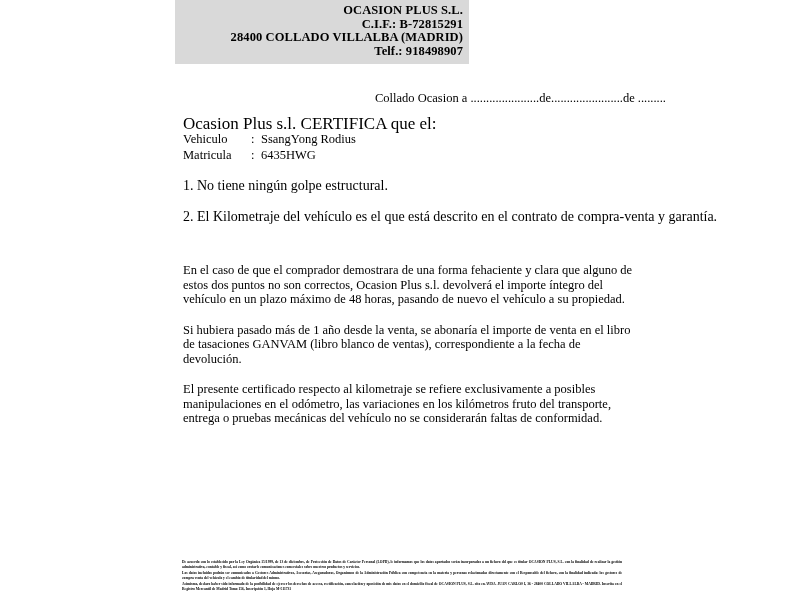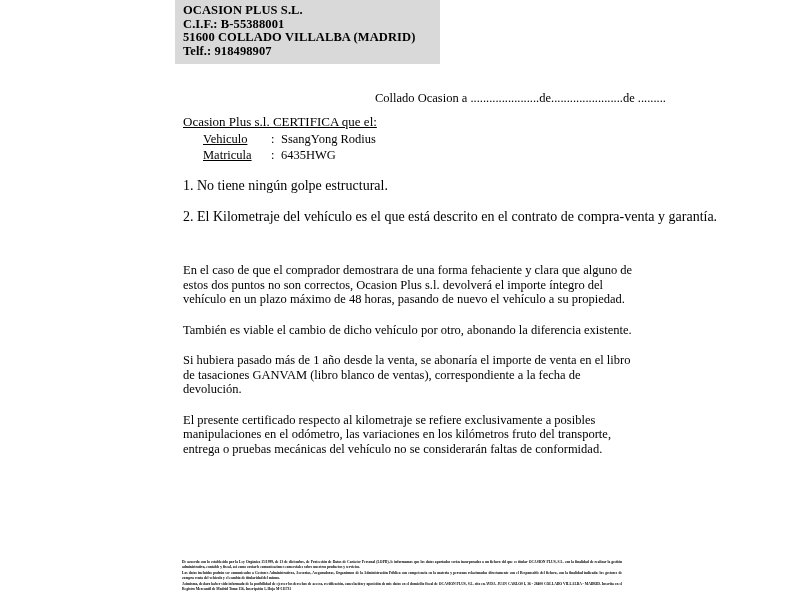--- a/index.html
+++ b/index.html
@@ -17,24 +17,25 @@
   .page {
     position: relative;
     width: 800px;
     height: 600px;
   }
   
   .letterhead {
     position: absolute;
     left: 175px;
     top: 0px;
-    width: 265px;
-    padding: 4px 14px 6px 8px;
+    width: 294px;
+    padding: 4px 6px 6px 8px;
     background: #d9d9d9;
     box-sizing: border-box;
+    text-align: right;
   }
   .letterhead div {
     font-weight: bold;
     font-size: 12.5px;
     line-height: 13.6px;
     letter-spacing: 0.1px;
     white-space: nowrap;
   }
   
   .place-date {
@@ -42,37 +43,34 @@
     left: 375px;
     top: 91px;
     font-size: 12.5px;
     white-space: nowrap;
   }
   
   .certifies {
     position: absolute;
     left: 183px;
     top: 114px;
-    font-size: 13px;
-    text-decoration: underline;
+    font-size: 17px;
   }
   .vehicle-table {
     position: absolute;
     left: 183px;
     top: 131px;
     font-size: 12.5px;
   }
   .vehicle-row {
     display: flex;
     line-height: 16px;
   }
   .vehicle-label {
     width: 68px;
-    text-decoration: underline;
-    margin-left: 20px;
   }
   .vehicle-sep {
     width: 10px;
   }
   .points {
     position: absolute;
     left: 183px;
     top: 178px;
     font-size: 14px;
     width: 560px;
@@ -115,22 +113,22 @@
     margin: 0 0 2px 0;
   }
 </style>
 </head>
 <body>
 
 <div class="page">
 
   <div class="letterhead">
     <div>OCASION PLUS S.L.</div>
-    <div>C.I.F.: B-55388001</div>
-    <div>51600 COLLADO VILLALBA (MADRID)</div>
+    <div>C.I.F.: B-72815291</div>
+    <div>28400 COLLADO VILLALBA (MADRID)</div>
     <div>Telf.: 918498907</div>
   </div>
 
   <div class="place-date">Collado Ocasion a ......................de.......................de .........</div>
 
   <div class="certifies">Ocasion Plus s.l. CERTIFICA que el:</div>
 
   <div class="vehicle-table">
     <div class="vehicle-row">
       <span class="vehicle-label">Vehiculo</span>
@@ -144,21 +142,20 @@
     </div>
   </div>
 
   <div class="points">
     <p>1. No tiene ningún golpe estructural.</p>
     <p>2. El Kilometraje del vehículo es el que está descrito en el contrato de compra-venta y garantía.</p>
   </div>
 
   <div class="body-text">
     <p>En el caso de que el comprador demostrara de una forma fehaciente y clara que alguno de estos dos puntos no son correctos, Ocasion Plus s.l. devolverá el importe íntegro del vehículo en un plazo máximo de 48 horas, pasando de nuevo el vehículo a su propiedad.</p>
-    <p>También es viable el cambio de dicho vehículo por otro, abonando la diferencia existente.</p>
     <p>Si hubiera pasado más de 1 año desde la venta, se abonaría el importe de venta en el libro de tasaciones GANVAM (libro blanco de ventas), correspondiente a la fecha de devolución.</p>
     <p>El presente certificado respecto al kilometraje se refiere exclusivamente a posibles manipulaciones en el odómetro, las variaciones en los kilómetros fruto del transporte, entrega o pruebas mecánicas del vehículo no se considerarán faltas de conformidad.</p>
   </div>
 
 
   <div class="legal">
     <p>De acuerdo con lo establecido por la Ley Orgánica 15/1999, de 13 de diciembre, de Protección de Datos de Carácter Personal (LOPD), le informamos que los datos aportados serán incorporados a un fichero del que es titular OCASION PLUS, S.L. con la finalidad de realizar la gestión administrativa, contable y fiscal, así como enviarle comunicaciones comerciales sobre nuestros productos y servicios.</p>
     <p>Los datos incluidos podrán ser comunicados a Gestores Administrativos, Asesorías, Aseguradoras, Organismos de la Administración Pública con competencia en la materia y personas relacionadas directamente con el Responsable del fichero, con la finalidad indicada: los gestores de compra venta del vehículo y el cambio de titularidad del mismo.</p>
     <p>Asimismo, declaro haber sido informado de la posibilidad de ejercer los derechos de acceso, rectificación, cancelación y oposición de mis datos en el domicilio fiscal de OCASION PLUS, S.L. sito en AVDA. JUAN CARLOS I, 36 - 28400 COLLADO VILLALBA - MADRID. Inscrita en el Registro Mercantil de Madrid Tomo 156, Inscripción 1, Hoja M-511731</p>
   </div>

